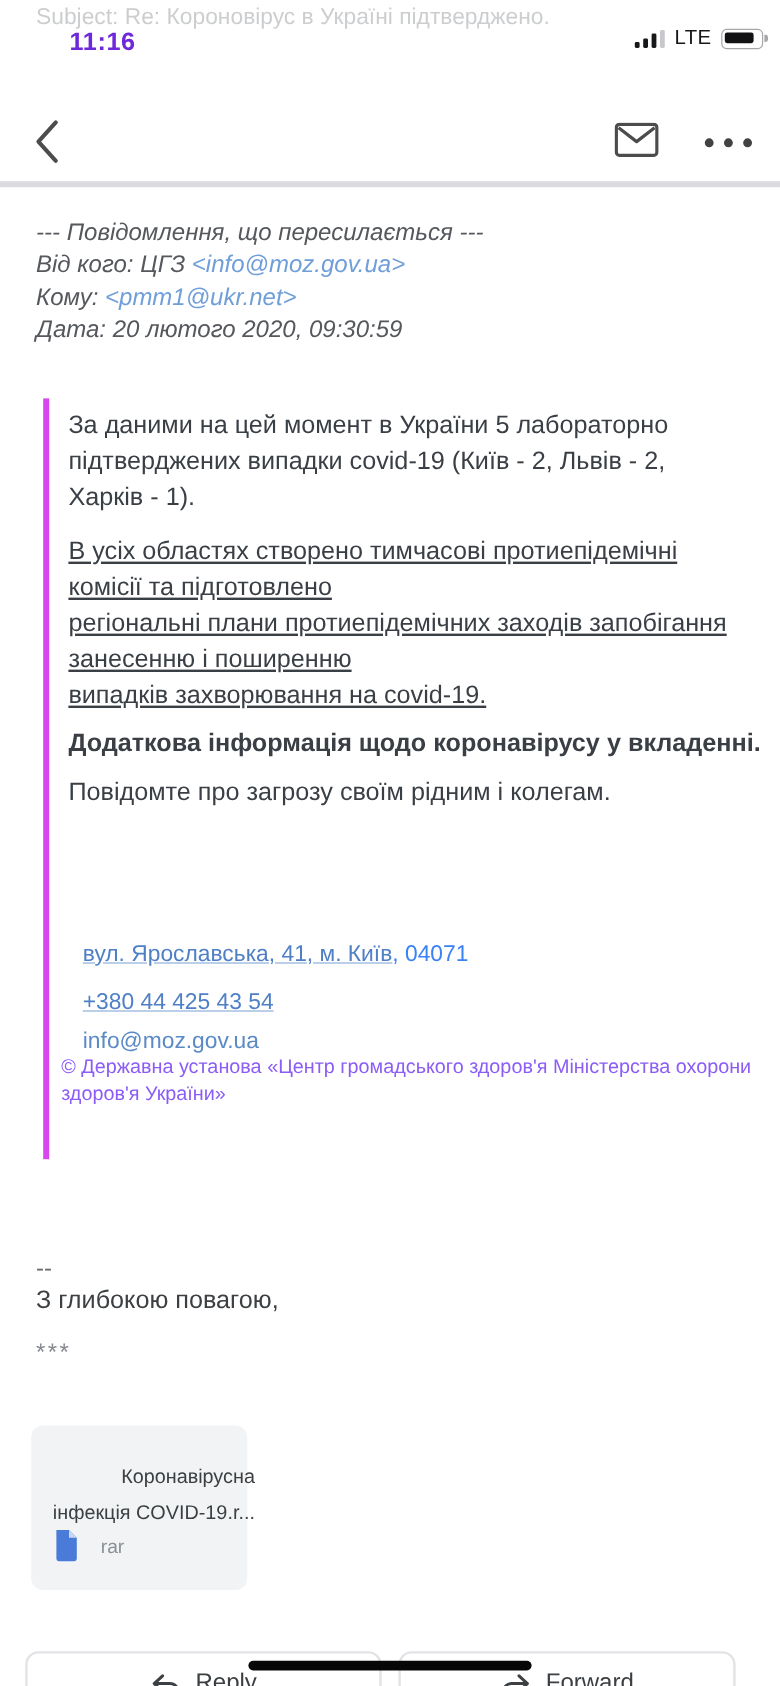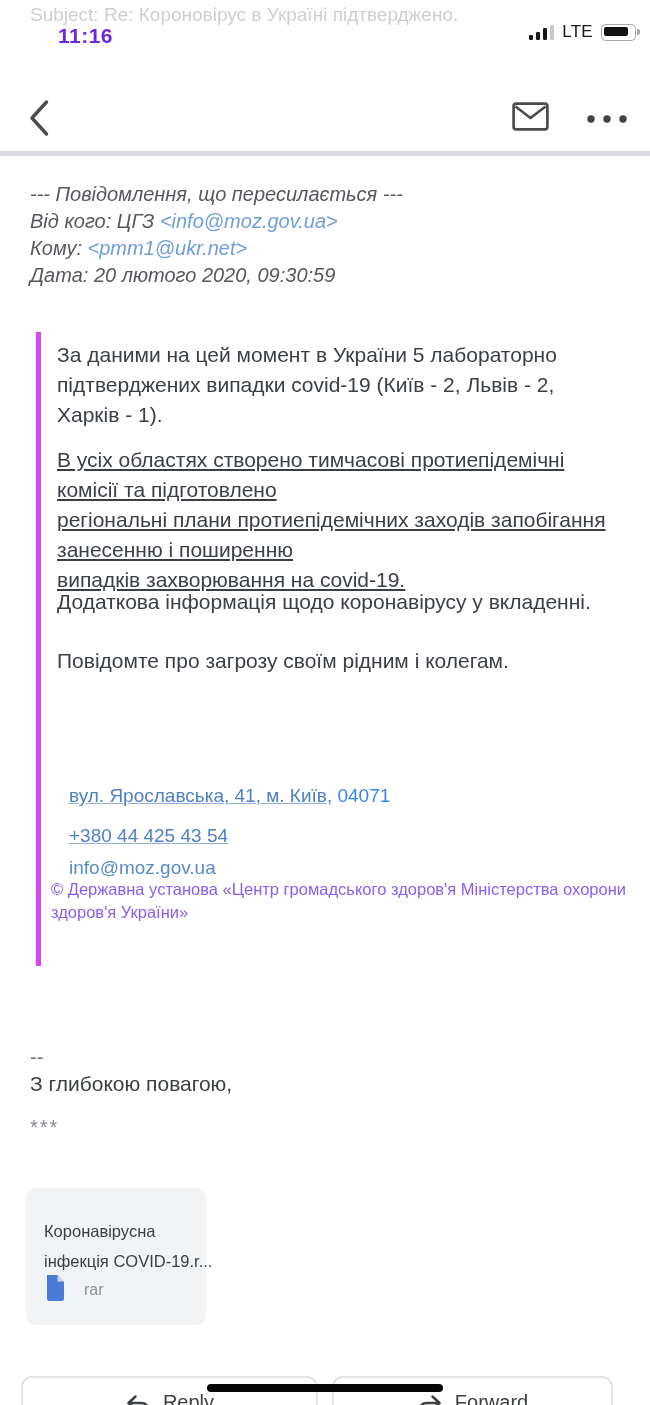--- a/index.html
+++ b/index.html
@@ -38,37 +38,37 @@
 
   
   .fwd-header { left:30px; top:181px; width:600px; font-style:italic; font-size:20px;
                 line-height:27px; color:#55585c; }
   .fwd-header .blue { color:#6f9ed9; }
 
   
   .quote { left:36px; top:332px; width:596px; height:634px; border-left:5px solid #d946ef; }
   .quote p { position:absolute; left:16px; white-space:pre; font-size:21px; line-height:30px;
              color:#3a3f45; }
-  .p1 { top:8px; } .p2 { top:113px;text-decoration:underline; } .p3 { top:255px; } .p4 { top:314px; }
+  .p1 { top:8px; } .p2 { top:113px;text-decoration:underline; } .p3 { top:273px;font-weight:bold; } .p4 { top:314px; }
   .links { position:absolute; left:28px; font-size:19px; line-height:24px; white-space:nowrap; }
   .addr { top:452px; } .phone { top:492px; } .mailto { top:524px; }
   .link { color:#4f80c6; text-decoration:underline; text-decoration-color:#8fb0d9; cursor:pointer; }
   .nolink { color:#3b82f6; }
   .plain-blue { color:#5b8ac5; text-decoration:none; cursor:pointer; }
   .copyright { position:absolute; left:10px; top:546px; white-space:pre; font-size:16.5px;
                line-height:23px; color:#8b5cf6; }
 
   
   .sig-dashes { left:30px; top:1046px; font-size:20px; color:#6a6e73; }
   .sig-text   { left:30px; top:1072px; font-size:21px; color:#3c4043; }
   .sig-stars  { left:30px; top:1116px; font-size:20px; color:#85898e; letter-spacing:2px; }
 
   
   .attach { left:26px; top:1188px; width:180px; height:137px; background:#f1f3f4;
-            border-radius:10px; cursor:pointer; }
+            border-radius:10px; cursor:pointer;text-align:right; }
   .attach .name { position:absolute; left:18px; top:28px; font-size:16.5px; line-height:30px;
                   color:#3c4043; white-space:pre; }
   .attach .fileicon { position:absolute; left:18px; top:86px; }
   .attach .ftype { position:absolute; left:58px; top:93px; font-size:16px; color:#8a9096; }
 
   
   .action-btn { position:absolute; top:1376px; height:58px; background:#ffffff;
                 border:2px solid #e1e3e6; border-radius:11px; display:flex; gap:12px;
                 align-items:flex-start; justify-content:center; padding-top:13px;
                 font-size:20px; color:#3c4043; cursor:pointer;

